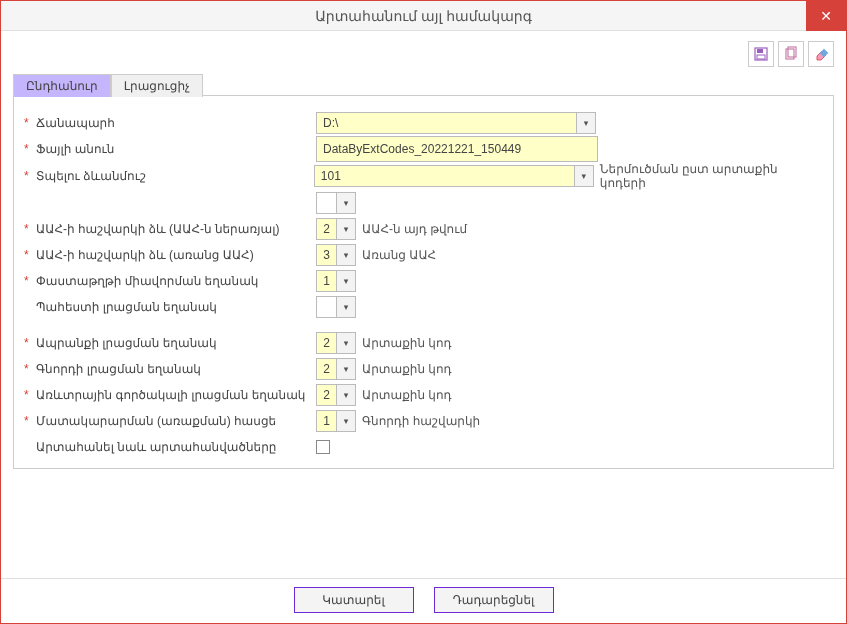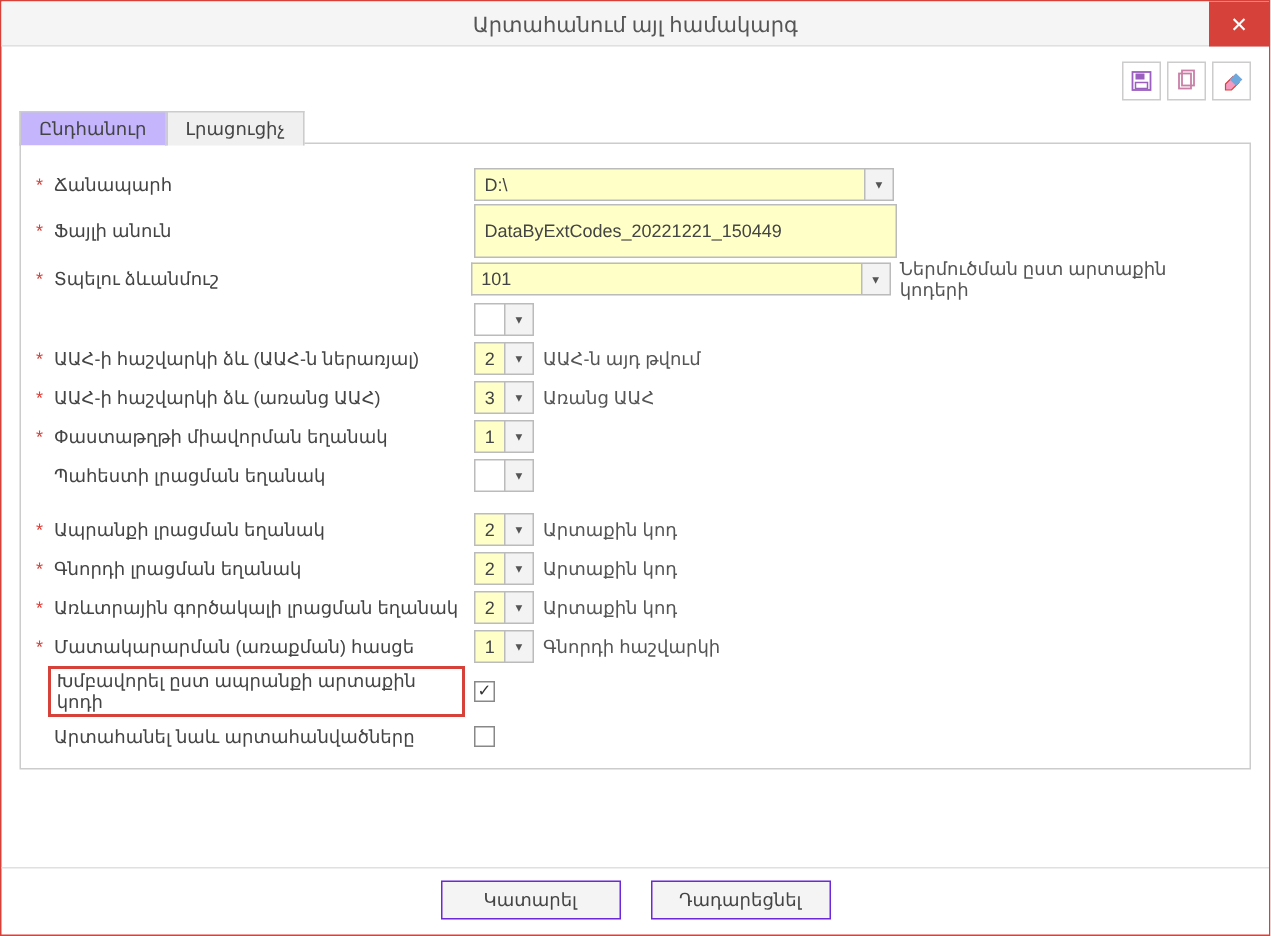--- a/index.html
+++ b/index.html
@@ -120,21 +120,21 @@
     width: 8px;
   }
   .field-cell {
     display: flex;
     align-items: center;
     gap: 6px;
   }
   .text-input {
     border: 1px solid #bbb;
     background: #ffffc8;
-    height: 36px;
+    height: 26px;
     padding: 0 6px;
     font-size: 12px;
     color: #444;
   }
   .combo {
     display: flex;
     align-items: center;
   }
   .combo-input {
     border: 1px solid #bbb;
@@ -422,29 +422,20 @@
               <div class="combo mini-combo">
                 <input class="combo-input" value="1" style="">
                 <div class="combo-btn">
                     <span class="chev">▾</span>
                   </div>
               </div>
               <span class="desc-text">Գնորդի հաշվարկի</span>
             </div>
           </div>
 
-          <div class="row">
-            <div class="label-cell">
-                <span class="req">&nbsp;</span>
-                <span class="hl">Խմբավորել ըստ ապրանքի արտաքին կոդի</span>
-              </div>
-            <div class="field-cell">
-              <span class="checkbox checked"></span>
-            </div>
-          </div>
 
           <div class="row">
             <div class="label-cell">
                 <span class="req">&nbsp;</span>
                 <span>Արտահանել նաև արտահանվածները</span>
               </div>
             <div class="field-cell">
               <span class="checkbox"></span>
             </div>
           </div>

